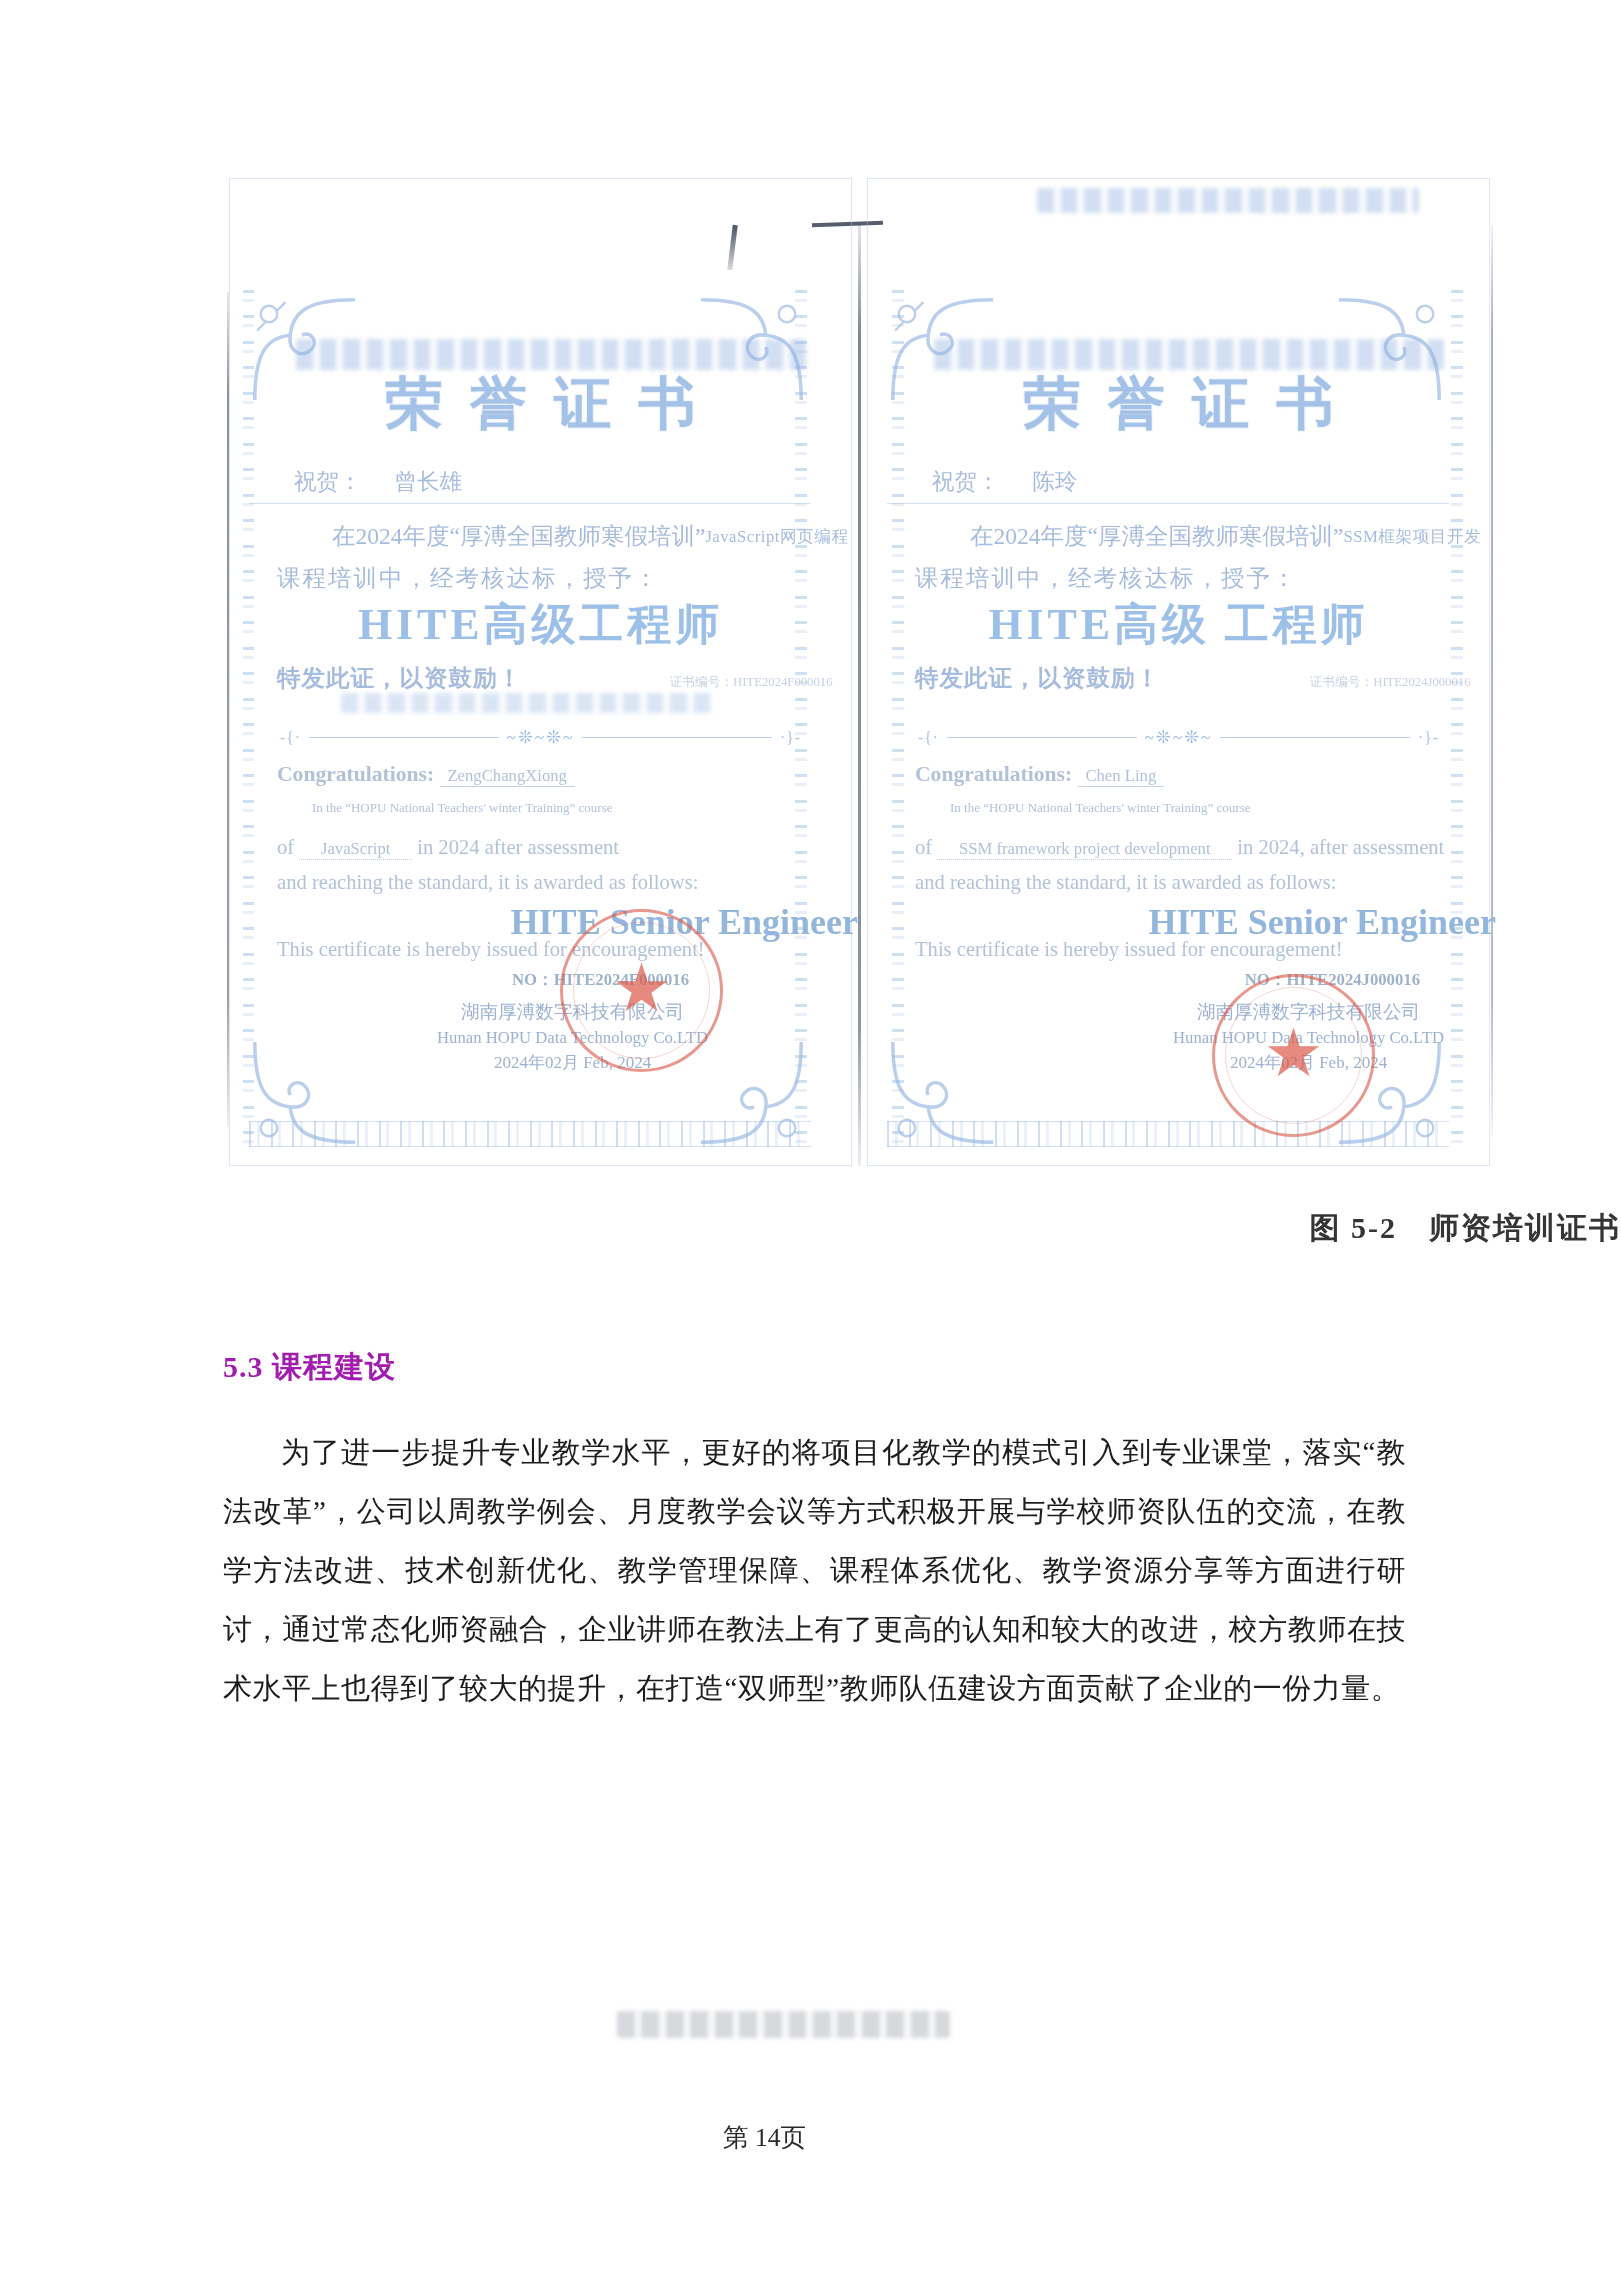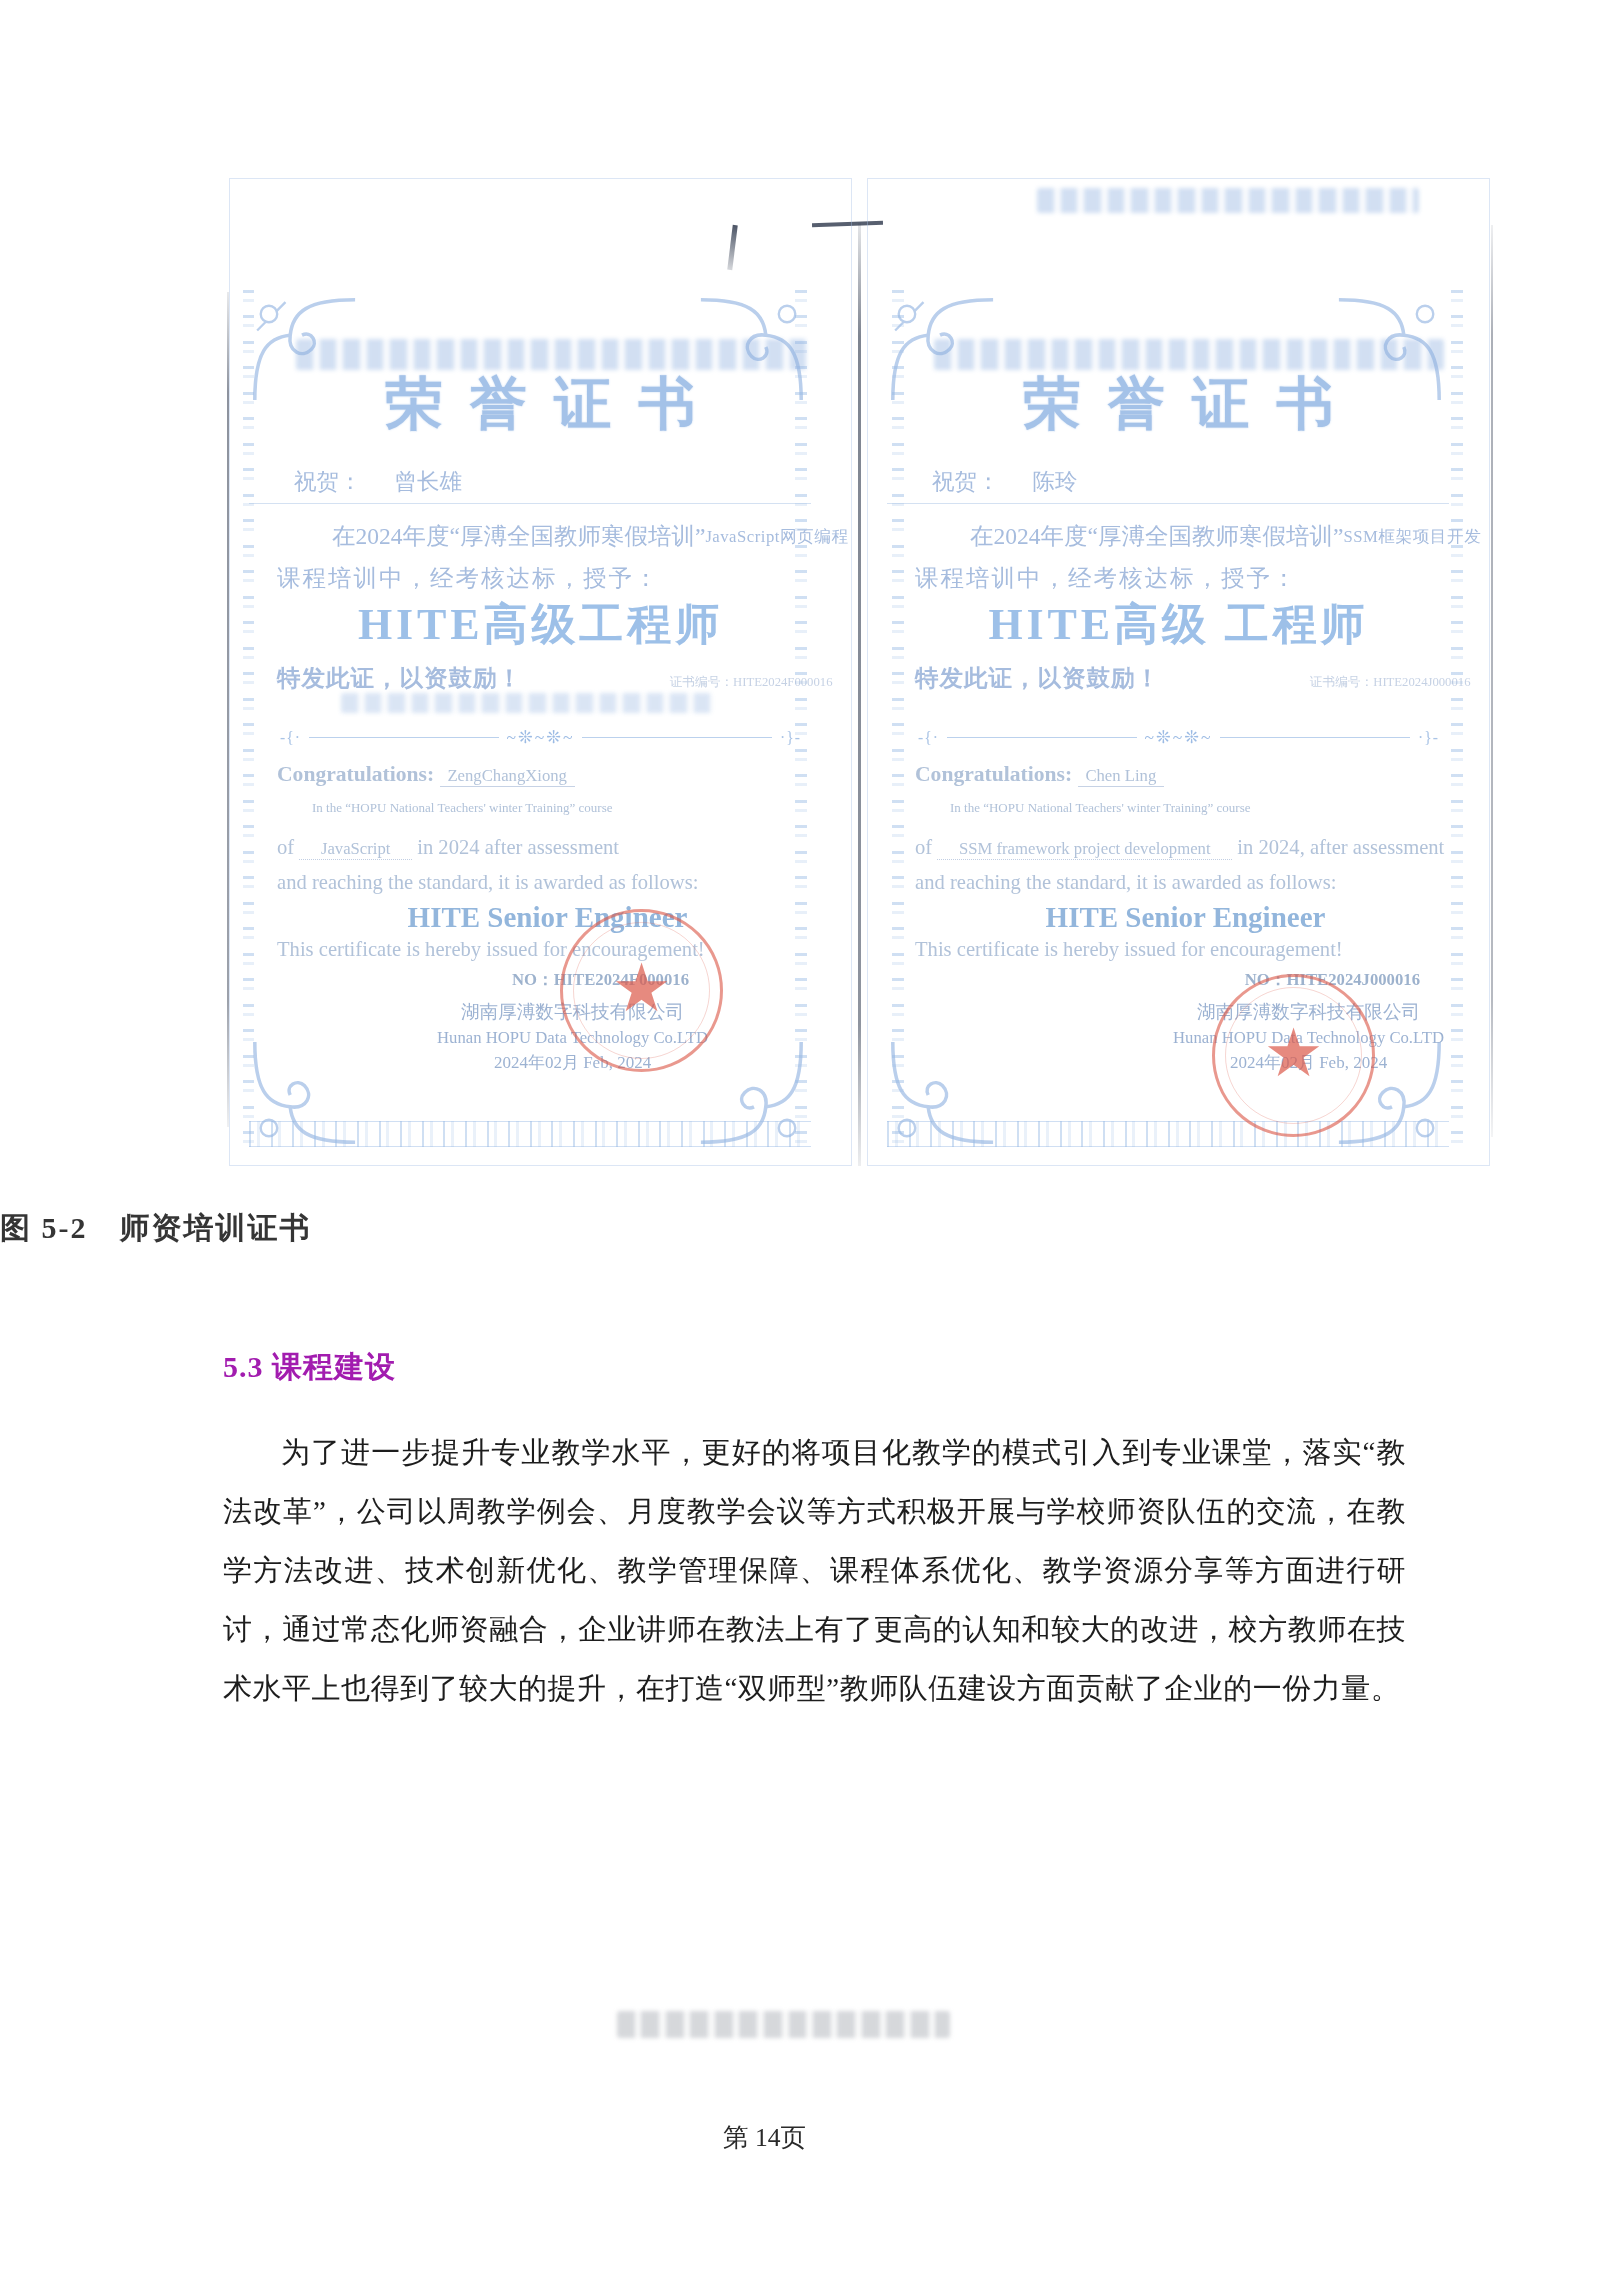--- a/index.html
+++ b/index.html
@@ -53,21 +53,21 @@
   .divider .cap{font-size:15.7px;letter-spacing:1px;}
   .divider .line{flex:1;border-top:1.5px solid rgba(150,185,228,.65);margin:0 7.8px;}
   .divider .swirl{font-size:17.6px;letter-spacing:2px;color:#9cbbe4;}
   .en{color:#b1c2d9;filter:blur(0.2px);font-family:"Liberation Serif",serif;}
   .congrats{position:absolute;left:54px;top:590px;font-size:21.6px;font-weight:bold;}
   .congrats .name-en{font-size:16.7px;font-weight:normal;border-bottom:1px solid rgba(160,180,212,.6);padding:0 7.8px 1px;}
   .en1{position:absolute;left:54px;right:19.6px;top:628px;font-size:13px;text-indent:35px;white-space:nowrap;}
   .en2{position:absolute;left:54px;right:19.6px;top:664px;font-size:20.6px;white-space:nowrap;}
   .en2 .course-en{font-size:16.7px;padding:0 21.6px 1px;border-bottom:1px dotted rgba(160,180,212,.65);}
   .en3{position:absolute;left:54px;top:699px;font-size:20.6px;}
-  .award-en{position:absolute;left:14px;right:0;top:729px;text-align:center;font-size:29px;font-weight:bold;color:#93b6dc;filter:blur(0.3px);}
+  .award-en{position:absolute;left:14px;right:0;top:729px;text-align:right;font-size:36px;font-weight:bold;color:#93b6dc;filter:blur(0.3px);}
   .en4{position:absolute;left:54px;top:766px;font-size:20.6px;}
   .serial-no{position:absolute;top:796px;font-size:16.7px;font-weight:bold;color:#9db2cd;filter:blur(0.3px);white-space:nowrap;}
   .c1 .serial-no{right:169px;} .c2 .serial-no{right:76px;}
   .company{position:absolute;top:827px;text-align:center;color:#9cb2d2;filter:blur(0.3px);line-height:25.5px;}
   .c1 .company{left:186px;width:327px;} .c2 .company{left:284px;width:327px;}
   .company .cn{font-size:18.6px;} .company .en-name{font-size:16.7px;} .company .date{font-size:17px;}
   
   .seal{position:absolute;border-radius:50%;border:3.9px solid rgba(219,88,72,.62);
     display:flex;align-items:center;justify-content:center;}
   .seal::after{content:"";position:absolute;inset:9.8px;border-radius:50%;border:1px solid rgba(219,88,72,.25);}
@@ -77,21 +77,21 @@
   
   .scan{position:absolute;background:linear-gradient(180deg,rgba(52,62,82,.15),rgba(52,62,82,.75) 12%,rgba(52,62,82,.65) 85%,rgba(52,62,82,.1));}
   .scan.v1{left:227px;top:292px;width:2px;height:835px;opacity:.75;}
   .scan.v2{left:858px;top:223px;width:2.9px;height:943px;opacity:.85;}
   .scan.v3{left:1491px;top:225px;width:2px;height:912px;opacity:.55;}
   .scan.m1{left:812px;top:222px;width:71px;height:3.9px;transform:rotate(-2deg);
     background:rgba(45,55,75,.8);}
   .scan.m2{left:730px;top:225px;width:4.9px;height:45px;transform:rotate(7deg);
     background:linear-gradient(180deg,rgba(45,55,75,.85),rgba(45,55,75,.2));}
   
-  .caption{position:absolute;left:0;width:1621px;top:1208px;text-align:left;
+  .caption{position:absolute;left:0;width:1621px;top:1208px;text-align:right;
     font-size:30px;font-weight:bold;letter-spacing:2px;color:#353535;}
   .heading{position:absolute;left:223px;top:1347px;font-size:30px;font-weight:bold;color:#a21caf;letter-spacing:1px;}
   .para{position:absolute;left:223px;top:1423px;width:1183px;
     font-size:29px;line-height:59px;text-align:justify;text-indent:2em;
     color:#1d1d1d;letter-spacing:0.5px;}
   .ghost-bottom{position:absolute;left:617px;top:2011px;width:333px;height:27.4px;}
   .footer{position:absolute;left:0;width:1529px;top:2120px;text-align:center;font-size:25.5px;color:#2a2a2a;}
 </style>
 </head>
 <body>

